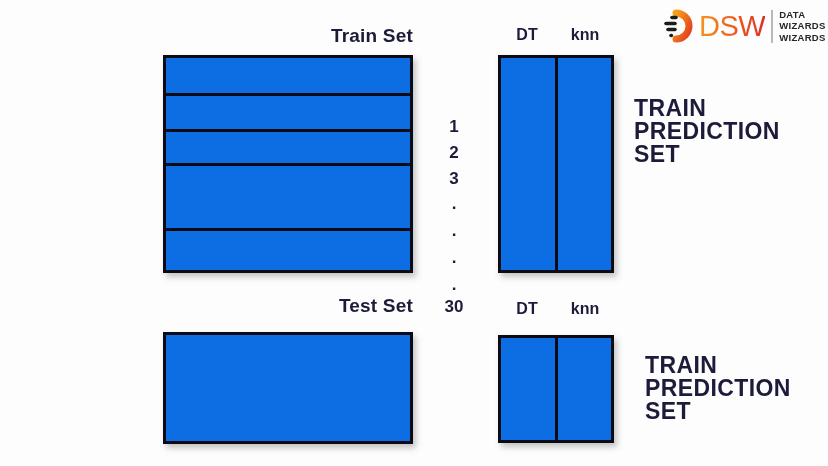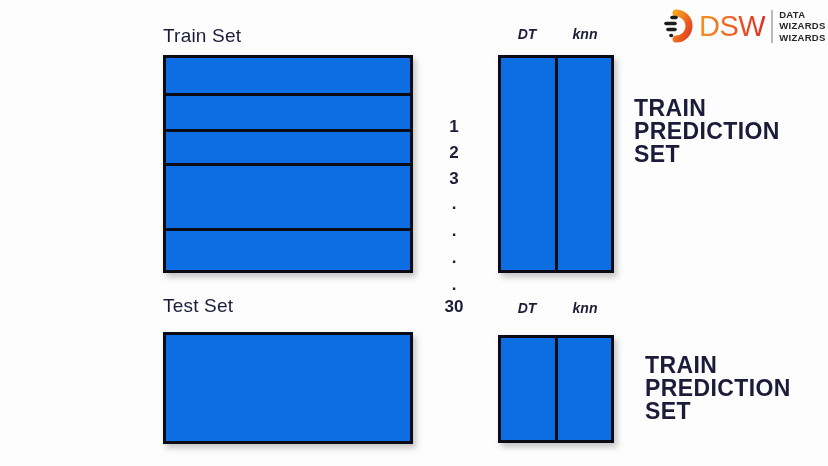--- a/index.html
+++ b/index.html
@@ -15,23 +15,23 @@
     background:var(--bg);
     position:relative;
     overflow:hidden;
     color:var(--navy);
   }
   .stage{position:absolute;inset:0;}
 
   
   .title{
     position:absolute;
-    text-align:left;
+    text-align:right;
     font-size:19px;
-    font-weight:normal;
+    font-weight:bold;
     color:var(--navy);
     letter-spacing:.2px;
   }
   .train-title{left:163px;top:25px;width:250px;}
   .test-title{left:163px;top:295px;width:250px;}
 
   
   .box{
     position:absolute;
     background:var(--blue);
@@ -52,21 +52,21 @@
     font-size:17px;font-weight:bold;color:var(--navy);
     line-height:20px;
   }
   .n1{top:62px;} .n2{top:88px;} .n3{top:114px;}
   .d1{top:139px;} .d2{top:166px;} .d3{top:193px;} .d4{top:220px;}
   .n30{top:242px;}
 
   
   .model-headers{
     position:absolute;width:116px;display:flex;
-    font-size:14px;font-weight:bold;color:var(--navy);font-style:italic;
+    font-size:16px;font-weight:bold;color:var(--navy);
   }
   .model-headers span{flex:1;text-align:center;}
   .top-headers{left:498px;top:26px;}
   .bottom-headers{left:498px;top:300px;}
 
   
   .cols{display:flex;flex-direction:row;}
   .cols .col{flex:1;height:100%;}
   .cols .col + .col{border-left:3px solid var(--border);}
   .top-cols{left:498px;top:55px;width:116px;height:218px;}

